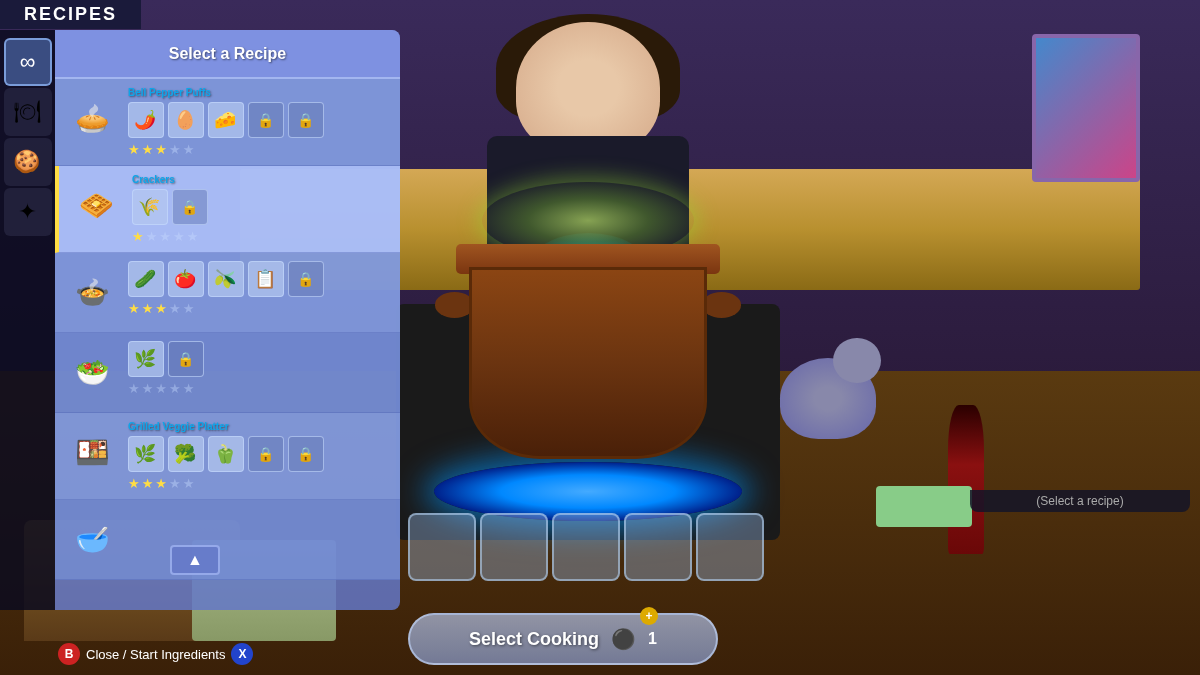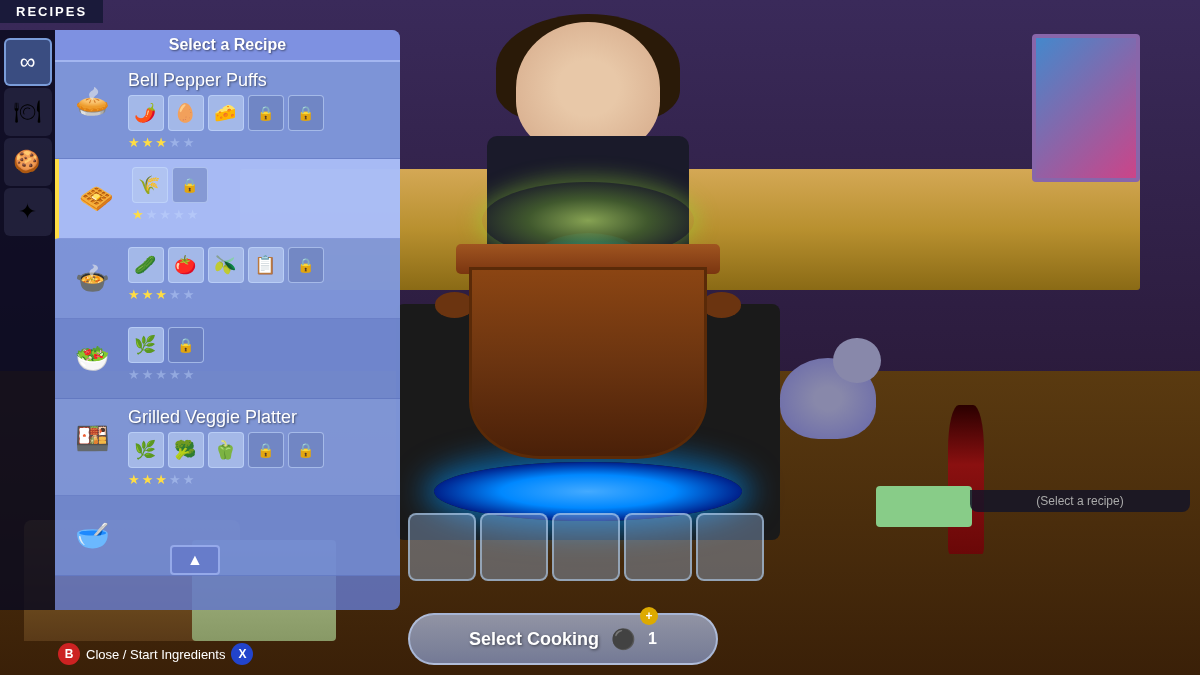--- a/index.html
+++ b/index.html
@@ -274,21 +274,21 @@
       top: 30px;
       left: 55px;
       width: 345px;
       height: 580px;
       background: rgba(100,120,200,0.85);
       border-radius: 0 8px 8px 0;
       overflow: hidden;
     }
 
     .select-recipe-bar {
-      height: 32px;
+      height: 49px;
       background: rgba(130,150,230,0.9);
       display: flex;
       align-items: center;
       justify-content: center;
       border-bottom: 2px solid rgba(200,220,255,0.5);
     }
 
     .select-recipe-text {
       color: #ffffff;
       font-size: 16px;
@@ -332,23 +332,23 @@
       justify-content: center;
       font-size: 28px;
       margin-top: 4px;
     }
 
     .recipe-info {
       flex: 1;
     }
 
     .recipe-name {
-      color: #ffffff;
-      font-size: 18px;
-      font-weight: normal;
+      color: #0ea5e9;
+      font-size: 10px;
+      font-weight: bold;
       text-shadow: 1px 1px 2px rgba(0,0,0,0.5);
       margin-bottom: 4px;
     }
 
     .recipe-ingredients {
       display: flex;
       gap: 4px;
       flex-wrap: wrap;
       margin-bottom: 4px;
     }
@@ -502,23 +502,23 @@
       font-size: 12px;
       font-weight: bold;
     }
 
     
     .recipes-tab-label {
       position: absolute;
       top: 0;
       left: 0;
       background: #1a1a3a;
-      padding: 4px 16px;
+      padding: 4px 24px;
       color: white;
-      font-size: 13px;
+      font-size: 18px;
       font-weight: bold;
       letter-spacing: 2px;
       z-index: 10;
     }
 
     
     .wine-bottle {
       position: absolute;
       bottom: 18%;
       right: 18%;
@@ -670,20 +670,21 @@
               <span class="star ">★</span>
               <span class="star ">★</span>
               <span class="star empty">★</span>
               <span class="star empty">★</span>
             </div>
     </div>
   </div>
         <div class="recipe-item selected">
     <div class="recipe-thumb">🧇</div>
     <div class="recipe-info">
+      <div class="recipe-name">Crackers</div>
       <div class="recipe-ingredients">
               <div class="ingredient-icon">🌾</div>
               <div class="ingredient-icon locked">🔒</div>
             </div>
       <div class="stars">
               <span class="star ">★</span>
               <span class="star empty">★</span>
               <span class="star empty">★</span>
               <span class="star empty">★</span>
               <span class="star empty">★</span>

